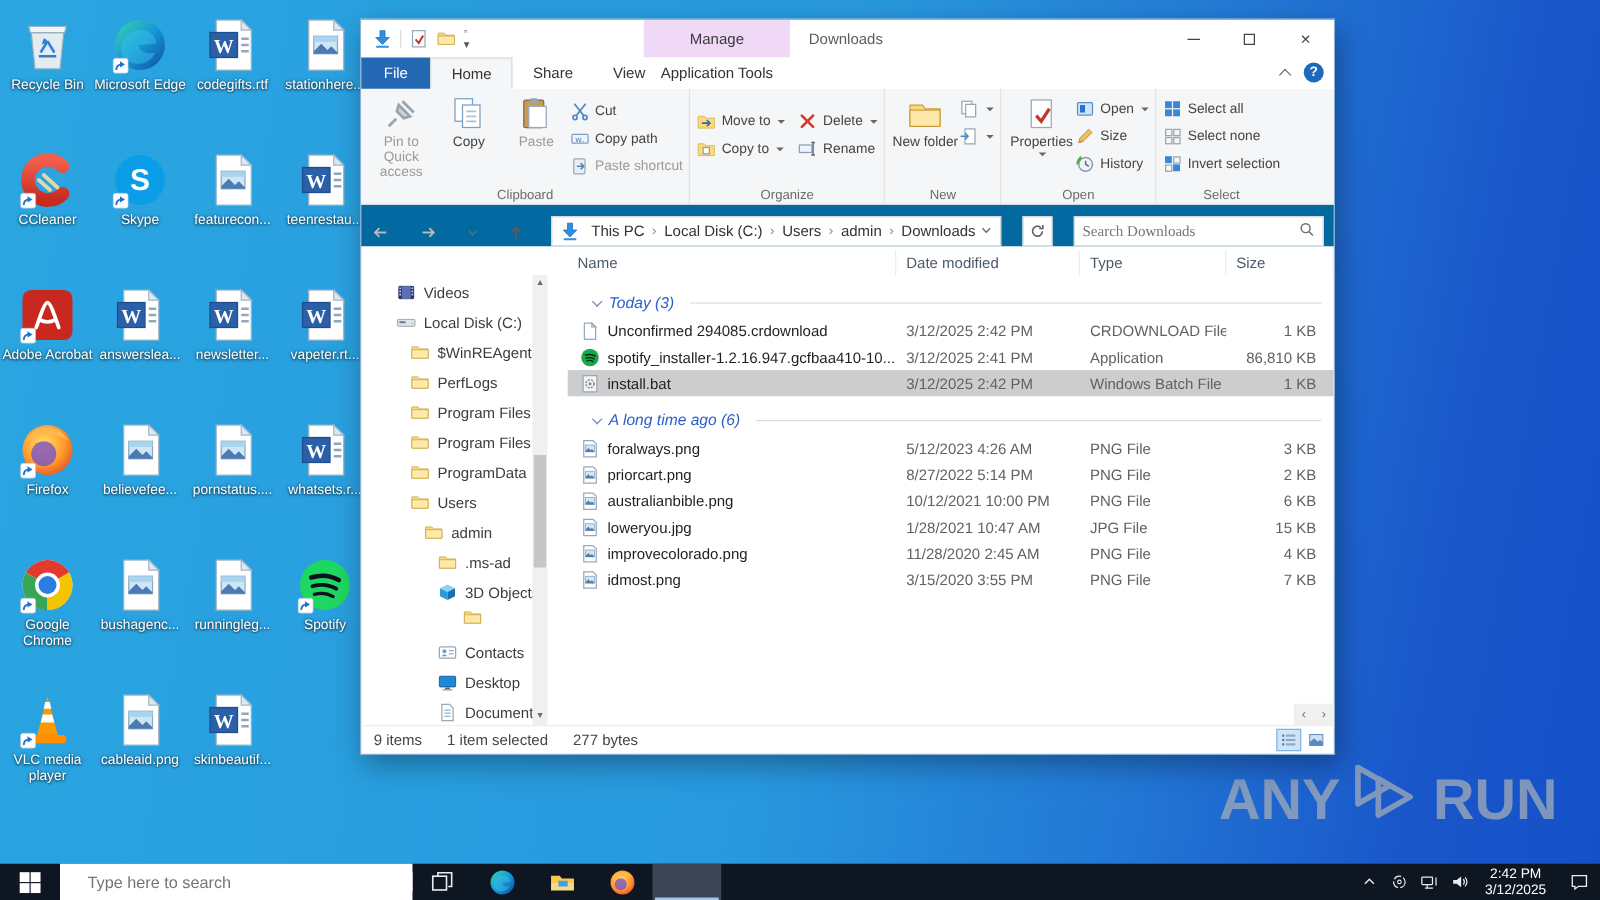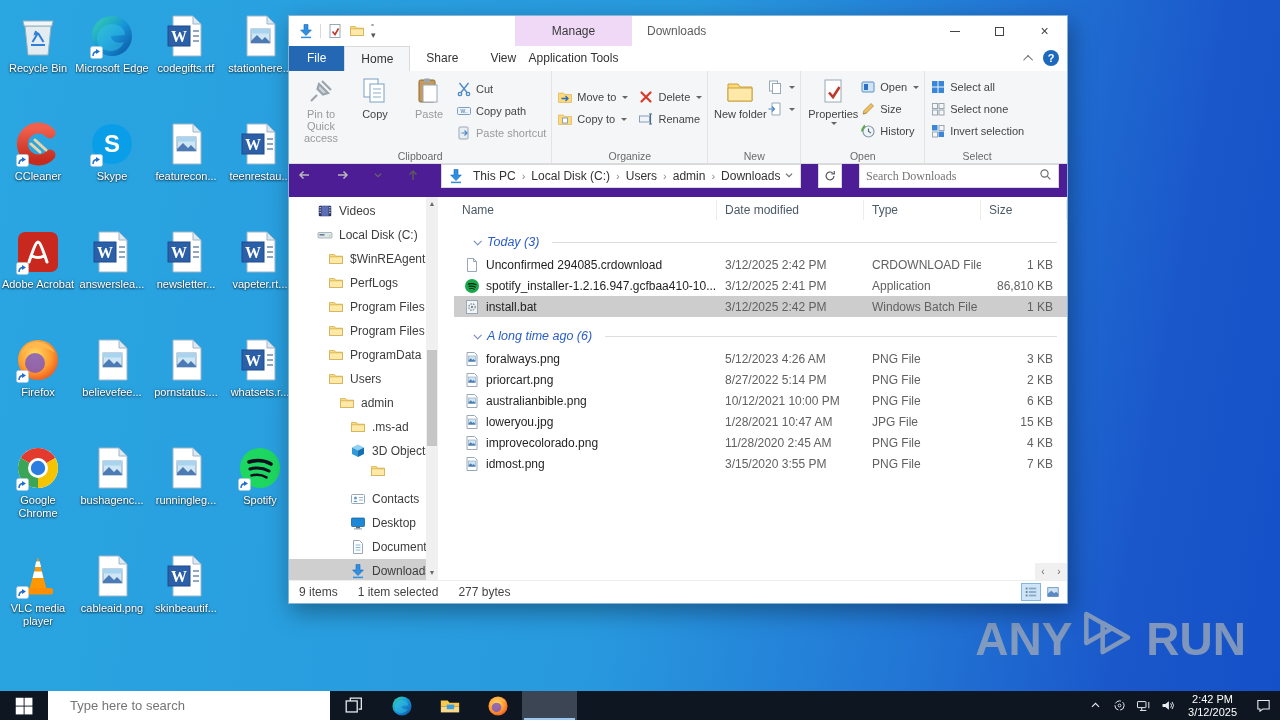--- a/index.html
+++ b/index.html
@@ -56,36 +56,36 @@
   .bigbtn { width:54px; display:flex; flex-direction:column; align-items:center; padding-top:2px;
     font-size:11px; line-height:12px; color:#444; text-align:center; }
   .bigbtn .bi { width:30px; height:30px; margin-bottom:2px; } .bigbtn .bi svg{ width:30px; height:30px; }
   .bigbtn.dis { color:#9a9a9a; }
   .smallcol { display:flex; flex-direction:column; gap:4px; padding-top:6px; }
   .smbtn { display:flex; align-items:center; gap:4px; font-size:11px; color:#444; height:18px; white-space:nowrap; }
   .smbtn.dis { color:#9a9a9a; }
   .smbtn .si { width:16px; height:16px; flex:0 0 16px; } .smbtn .si svg{ width:16px; height:16px; }
   .caret { width:0; height:0; border:3px solid transparent; border-top-color:#666; margin-left:2px; transform:translateY(2px); }
 
-  .addrband { height:33px; display:flex; align-items:flex-start; gap:17px; padding:0 8px 0 4px; background:#4c1d95; flex:0 0 auto; }
+  .addrband { height:33px; display:flex; align-items:flex-end; gap:17px; padding:0 8px 0 4px; background:#0369a1; flex:0 0 auto; }
   .navbtn { width:22px; height:22px; display:flex; align-items:center; justify-content:center; }
   .navbtn svg { width:16px; height:16px; }
   .addr { flex:1; height:24px; background:#fff; border:1px solid #d9d9d9; display:flex; align-items:center; padding:0 2px; min-width:0; }
   .addr .ai { width:16px; height:16px; margin:0 4px; } .addr .ai svg{ width:16px; height:16px; }
   .crumb { padding:0 5px; white-space:nowrap; color:#333; }
   .csep { color:#888; font-size:11px; padding:0 1px; }
   .addr .addr-dd { margin-left:auto; width:16px; } .addr .addr-dd svg { width:14px; height:14px; }
   .refbtn { width:24px; height:24px; border:1px solid #d9d9d9; background:#fff; display:flex; align-items:center; justify-content:center; }
   .refbtn svg { width:14px; height:14px; }
   .searchbox { width:200px; height:24px; background:#fff; border:1px solid #d9d9d9; display:flex; align-items:center; padding:0 6px; }
   .searchbox input { border:none; outline:none; flex:1; font-size:12px; color:#555; font-family:Liberation Serif, serif; background:transparent; min-width:0; }
   .searchbox svg { width:13px; height:13px; flex:0 0 13px; }
 
   .content { flex:1; display:flex; min-height:0; }
-  .navwrap { width:149px; position:relative; overflow:hidden; padding-top:2px; flex:0 0 auto; }
+  .navwrap { width:149px; position:relative; overflow:hidden; padding-top:2px; flex:0 0 auto;margin-top:23px; }
   .navitem { height:24px; display:flex; align-items:center; gap:6px; font-size:12px; color:#3d3d3d; white-space:nowrap; overflow:hidden; padding-right:2px; }
   .navitem.sel { background:#cfcfcf; }
   .navitem .ni { width:16px; height:16px; flex:0 0 16px; } .navitem .ni svg { width:16px; height:16px; }
   .vscroll { position:absolute; right:0; top:0; bottom:0; width:12px; background:#f0f0f0; }
   .vscroll .arr { position:absolute; left:0; width:12px; height:14px; font-size:7px; color:#6a6a6a; text-align:center; line-height:14px; }
   .vscroll .thumb { position:absolute; left:1px; width:10px; background:#c6c6c6; }
 
   .filepane { flex:1; display:flex; flex-direction:column; min-width:0;align-items:flex-end; }
   .colhead { height:26px; display:flex; align-items:center; color:#4c5a68; font-size:12px; flex:0 0 auto; }
   .colhead .hc { border-right:1px solid #ececec; height:20px; line-height:20px; padding-left:8px; }

